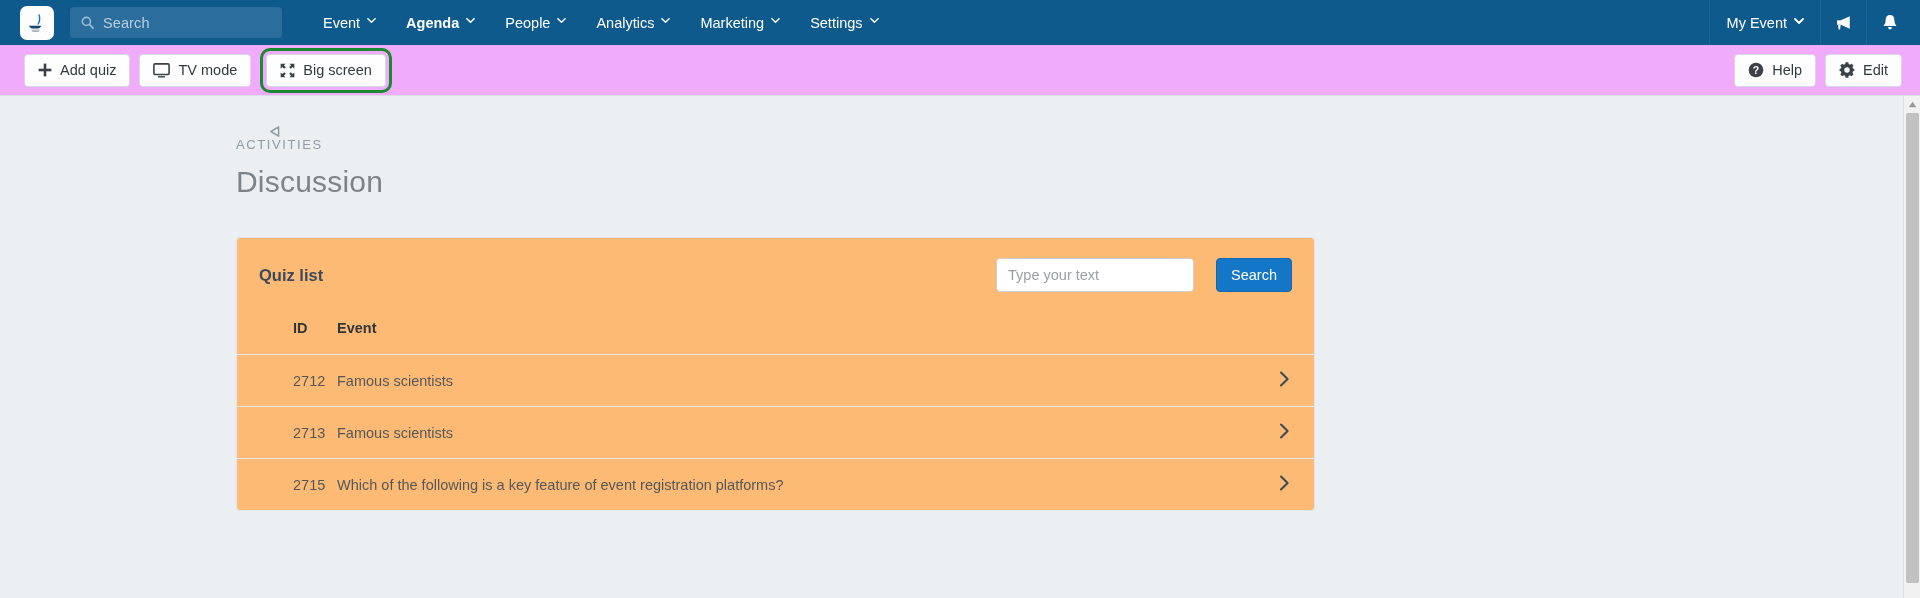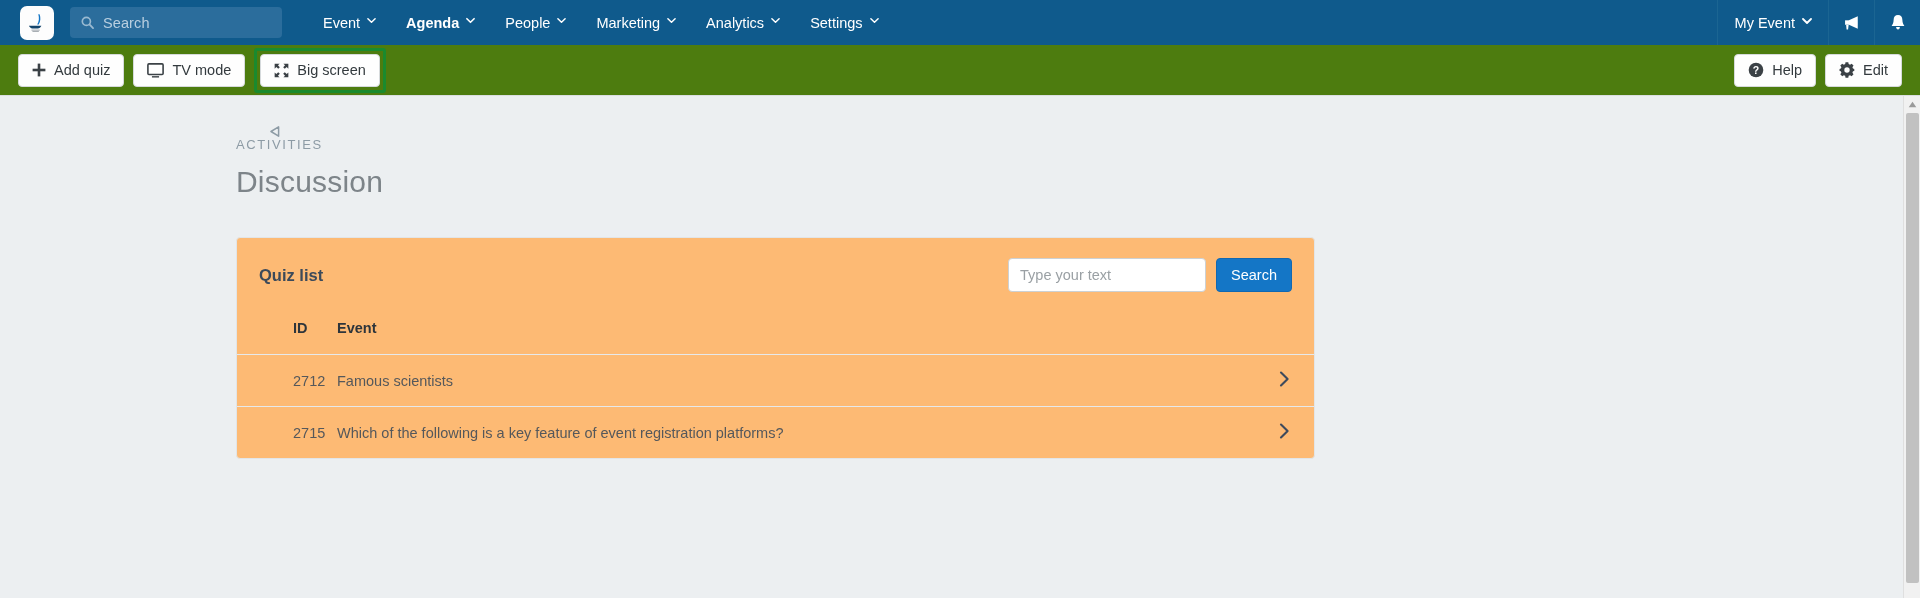--- a/index.html
+++ b/index.html
@@ -59,64 +59,64 @@
   .nav-item.active { font-weight: bold; }
   .caret {
     display: inline-block;
     margin-left: 7px;
     width: 9px; height: 9px;
     position: relative; top: -2px;
   }
   .caret svg { display: block; }
 
   .nav-right {
-    position: absolute; right: 0; top: 0;
+    position: absolute; right: 8px; top: 0;
     height: 45px;
     display: flex; align-items: stretch;
   }
   .nav-right .nav-item {
     border-left: 1px solid #1b6592;
     padding: 0 17px;
   }
   .icon-btn {
     display: flex; align-items: center; justify-content: center;
     width: 46px;
     border-left: 1px solid #1b6592;
     cursor: pointer;
   }
   .icon-btn svg { display: block; }
 
   
   .toolbar {
     height: 51px;
-    background: #4d7c0f;
+    background: #f0abfc;
     border-bottom: 1px solid #dadee0;
     display: flex; align-items: center;
-    padding: 0 18px;
+    padding: 0 24px;
     position: relative;
   }
   .tb-left { display: flex; align-items: center; gap: 9px; }
   .tb-right { position: absolute; right: 18px; display: flex; align-items: center; gap: 9px; }
 
   .tbtn {
     height: 33px;
     background: #fefefe;
     border: 1px solid #d6dadc;
     border-radius: 4px;
     display: flex; align-items: center;
     padding: 0 13px;
     font-size: 14.5px;
     color: #333a3e;
     cursor: pointer;
     white-space: nowrap;
   }
   .tbtn svg { display: block; margin-right: 8px; flex: none; }
   .hl-wrap {
     border: 3px solid #1a8a2e;
-    border-radius: 3px;
+    border-radius: 10px;
     padding: 3px;
     display: inline-flex;
   }
   .hl-wrap .tbtn { border-color: #d6dadc; }
 
   
   .body-area {
     height: 502px;
     background: #eceff1;
     overflow: hidden;
@@ -156,21 +156,21 @@
     display: flex; align-items: center;
     padding: 20px 22px 18px 22px;
   }
   .card-title {
     font-size: 16.5px;
     font-weight: bold;
     color: #3c4a5a;
   }
   .card-head-right {
     margin-left: auto;
-    display: flex; align-items: center; gap: 10px;
+    display: flex; align-items: center; gap: 22px;
   }
   .search-input {
     width: 198px; height: 34px;
     border: 1px solid #ccd1d4;
     border-radius: 4px;
     background: #fff;
     font-size: 14.5px;
     color: #444;
     padding: 0 11px;
     font-family: "Liberation Sans", sans-serif;
@@ -276,29 +276,29 @@
     </div>
     <div class="nav-item">
       <span>People</span>
       <span class="caret">
         <svg width="9" height="9" viewBox="0 0 10 10">
             <path d="M1 3 L5 7 L9 3" fill="none" stroke="#ffffff" stroke-width="1.6" stroke-linecap="round" stroke-linejoin="round"></path>
           </svg>
       </span>
     </div>
     <div class="nav-item">
+      <span>Analytics</span>
+      <span class="caret">
+        <svg width="9" height="9" viewBox="0 0 10 10">
+            <path d="M1 3 L5 7 L9 3" fill="none" stroke="#ffffff" stroke-width="1.6" stroke-linecap="round" stroke-linejoin="round"></path>
+          </svg>
+      </span>
+    </div>
+    <div class="nav-item">
       <span>Marketing</span>
-      <span class="caret">
-        <svg width="9" height="9" viewBox="0 0 10 10">
-            <path d="M1 3 L5 7 L9 3" fill="none" stroke="#ffffff" stroke-width="1.6" stroke-linecap="round" stroke-linejoin="round"></path>
-          </svg>
-      </span>
-    </div>
-    <div class="nav-item">
-      <span>Analytics</span>
       <span class="caret">
         <svg width="9" height="9" viewBox="0 0 10 10">
             <path d="M1 3 L5 7 L9 3" fill="none" stroke="#ffffff" stroke-width="1.6" stroke-linecap="round" stroke-linejoin="round"></path>
           </svg>
       </span>
     </div>
     <div class="nav-item">
       <span>Settings</span>
       <span class="caret">
         <svg width="9" height="9" viewBox="0 0 10 10">
@@ -408,20 +408,31 @@
         <thead>
           <tr>
             <th class="c-id">ID</th>
             <th class="c-name">Event</th>
             <th class="c-arrow"></th>
           </tr>
         </thead>
         <tbody>
           <tr class="row">
             <td class="c-id">2712</td>
+            <td class="c-name">Famous scientists</td>
+            <td class="c-arrow">
+              <span class="chev">
+                <svg width="11" height="16" viewBox="0 0 11 16">
+                    <path d="M2 1.5 L8.6 8 L2 14.5" fill="none" stroke="#3d4a5c" stroke-width="2.1" stroke-linecap="round" stroke-linejoin="round"></path>
+                  </svg>
+              </span>
+            </td>
+          </tr>
+          <tr class="row">
+            <td class="c-id">2713</td>
             <td class="c-name">Famous scientists</td>
             <td class="c-arrow">
               <span class="chev">
                 <svg width="11" height="16" viewBox="0 0 11 16">
                     <path d="M2 1.5 L8.6 8 L2 14.5" fill="none" stroke="#3d4a5c" stroke-width="2.1" stroke-linecap="round" stroke-linejoin="round"></path>
                   </svg>
               </span>
             </td>
           </tr>
           <tr class="row">

